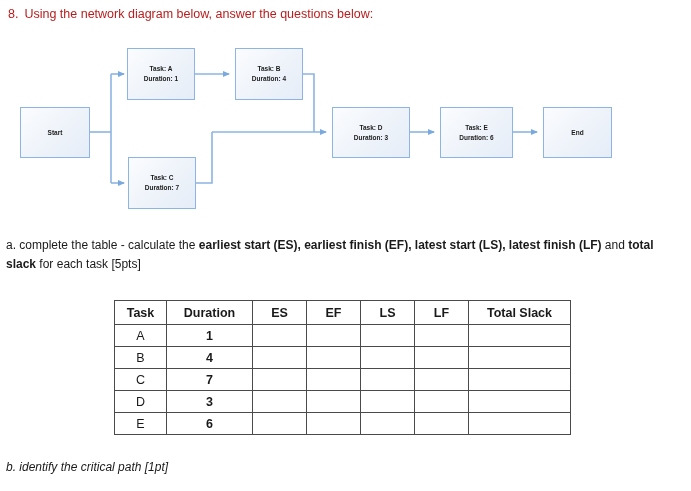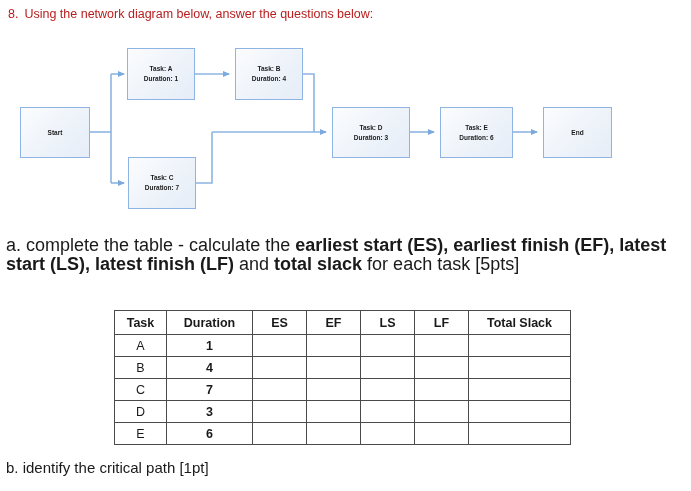--- a/index.html
+++ b/index.html
@@ -61,31 +61,31 @@
     text-align: center;
   }
   .node span { display: block; white-space: nowrap; }
 
   
   .part-a {
     position: absolute;
     left: 6px;
     top: 236px;
     width: 680px;
-    font-size: 18px;
+    font-size: 12px;
     line-height: 19px;
     color: #1a1a1a;
   }
   .part-a b { font-weight: bold; }
 
   
   .tbl-wrap {
     position: absolute;
     left: 114px;
-    top: 310px;
+    top: 300px;
   }
   table.slack {
     border-collapse: collapse;
     table-layout: fixed;
   }
   table.slack th,
   table.slack td {
     border: 1px solid #4a4a4a;
     height: 21px;
     text-align: center;
@@ -109,24 +109,25 @@
   .col-ef    { width: 54px; }
   .col-ls    { width: 54px; }
   .col-lf    { width: 54px; }
   .col-slack { width: 102px; }
 
   
   .part-b {
     position: absolute;
     left: 6px;
     top: 459px;
-    font-size: 15px;
+    font-size: 12px;
     line-height: 17px;
     color: #1a1a1a;
     white-space: nowrap;
+    font-style: italic;
   }
 </style>
 </head>
 <body>
 
 <div class="q-heading">
   <span class="q-num">8.</span><span>Using the network diagram below, answer the questions below:</span>
 </div>
 
 <div class="diagram">

